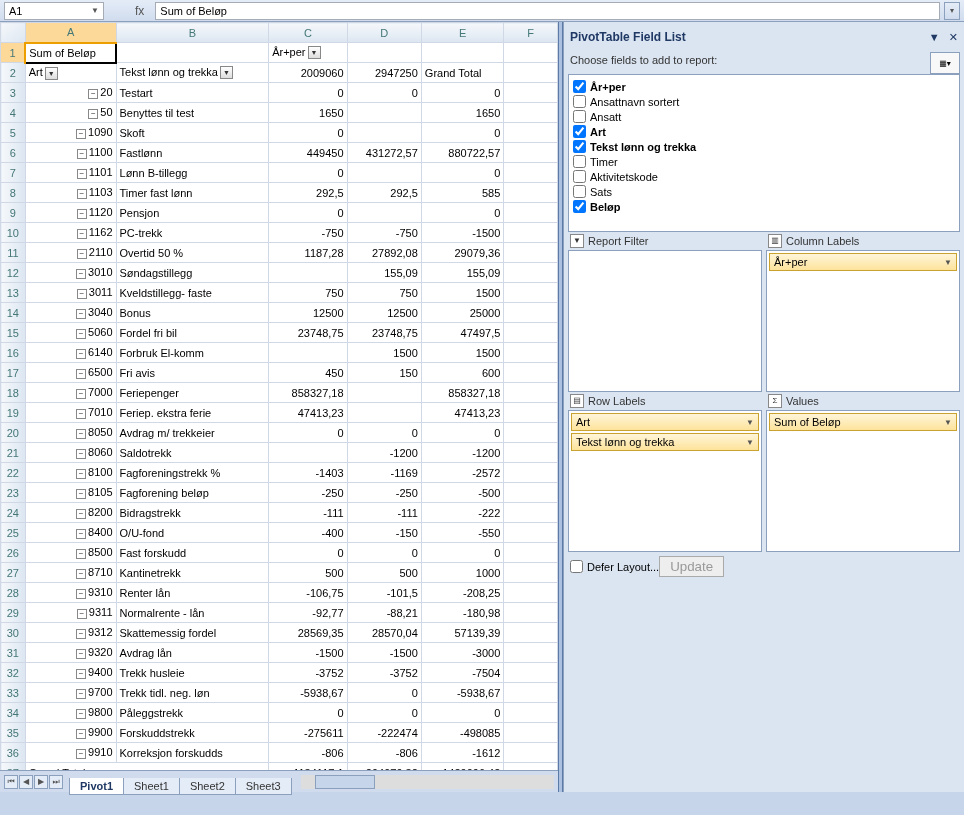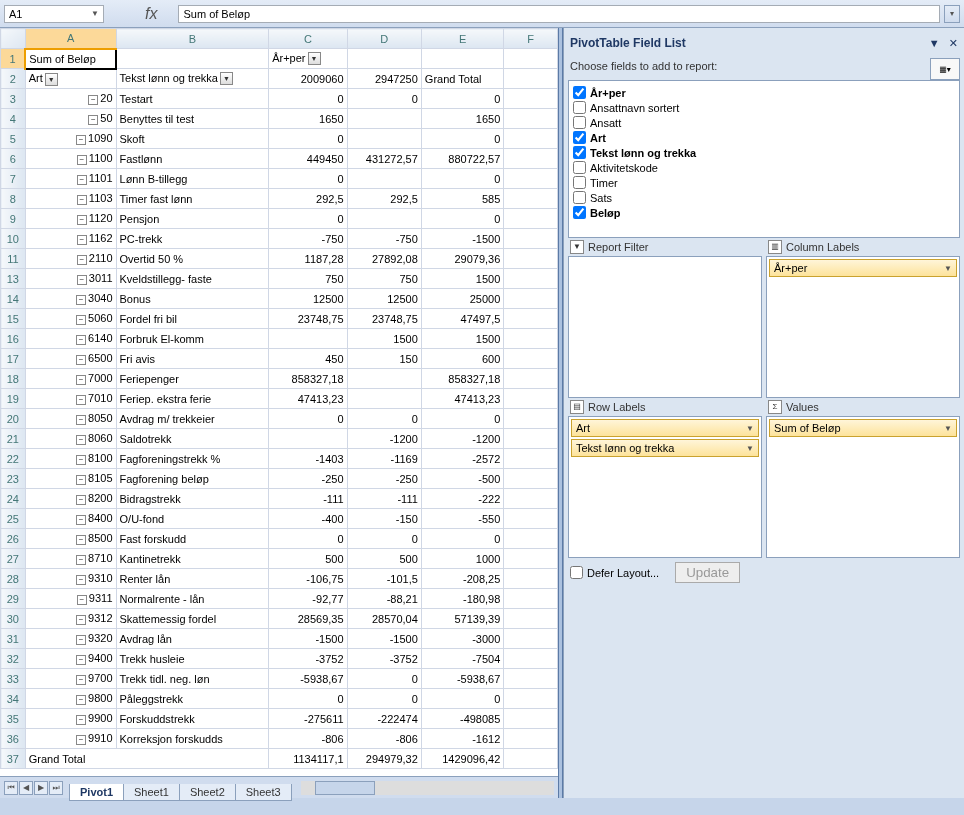--- a/index.html
+++ b/index.html
@@ -10,40 +10,39 @@
       width: 964px;
       height: 815px;
       overflow: hidden;
       position: relative;
     }
     .formula-bar {
       display: flex;
       align-items: center;
       background: linear-gradient(to bottom, #e4ecf7, #d0dcee);
       border-bottom: 1px solid #8ba0bc;
-      height: 28px;
+      height: 22px;
       padding: 0 4px;
     }
     .name-box {
       background: white;
       border: 1px solid #a5acb5;
       height: 18px;
       width: 100px;
       padding: 0 4px;
       display: flex;
       align-items: center;
       justify-content: space-between;
     }
     .name-box .dd { color: #555; font-size: 8px; }
     .fx-divider { width: 20px; }
     .fx-label {
-      font-style: italic;
       color: #555;
-      margin: 0 21px;
-      font-size: 16px;
+      margin: 0 11px;
+      font-size: 12px;
     }
     .formula-input {
       flex: 1;
       background: white;
       border: 1px solid #a5acb5;
       height: 18px;
       padding: 0 4px;
       display: flex;
       align-items: center;
     }
@@ -280,21 +279,20 @@
       justify-content: flex-start;
       align-items: center;
       padding: 4px 2px;
     }
     .defer { display: flex; align-items: center; gap: 4px; }
     .update-btn {
       padding: 2px 10px;
       background: #eee;
       border: 1px solid #aaa;
       color: #999;
-      margin-left: 16px;
     }
   </style>
 </head>
 <body>
 
 <div class="formula-bar">
   <div class="name-box">
     <span>A1</span>
     <span class="dd">▼</span>
   </div>
@@ -424,20 +422,29 @@
             <tr>
     <th class="row-header">11</th>
     <td class="pivot-cell num"><span class="collapse-btn">−</span>2110</td>
     <td class="pivot-cell txt">Overtid  50 %</td>
     <td class="pivot-cell num">1187,28</td>
     <td class="pivot-cell num">27892,08</td>
     <td class="pivot-cell num">29079,36</td>
     <td></td>
             </tr>
             <tr>
+    <th class="row-header">12</th>
+    <td class="pivot-cell num"><span class="collapse-btn">−</span>3010</td>
+    <td class="pivot-cell txt">Søndagstillegg</td>
+    <td class="pivot-cell num"></td>
+    <td class="pivot-cell num">155,09</td>
+    <td class="pivot-cell num">155,09</td>
+    <td></td>
+            </tr>
+            <tr>
     <th class="row-header">13</th>
     <td class="pivot-cell num"><span class="collapse-btn">−</span>3011</td>
     <td class="pivot-cell txt">Kveldstillegg- faste</td>
     <td class="pivot-cell num">750</td>
     <td class="pivot-cell num">750</td>
     <td class="pivot-cell num">1500</td>
     <td></td>
             </tr>
             <tr>
     <th class="row-header">14</th>
@@ -709,25 +716,25 @@
         <div class="field-item checked">
           <input type="checkbox" checked="" style="">
           <label>Art</label>
         </div>
         <div class="field-item checked">
           <input type="checkbox" checked="" style="">
           <label>Tekst lønn og trekka</label>
         </div>
         <div class="field-item">
           <input type="checkbox" style="">
-          <label>Aktivitetskode</label>
+          <label>Timer</label>
         </div>
         <div class="field-item">
           <input type="checkbox" style="">
-          <label>Timer</label>
+          <label>Aktivitetskode</label>
         </div>
         <div class="field-item">
           <input type="checkbox" style="">
           <label>Sats</label>
         </div>
         <div class="field-item checked">
           <input type="checkbox" checked="" style="">
           <label>Beløp</label>
         </div>
       </div>

